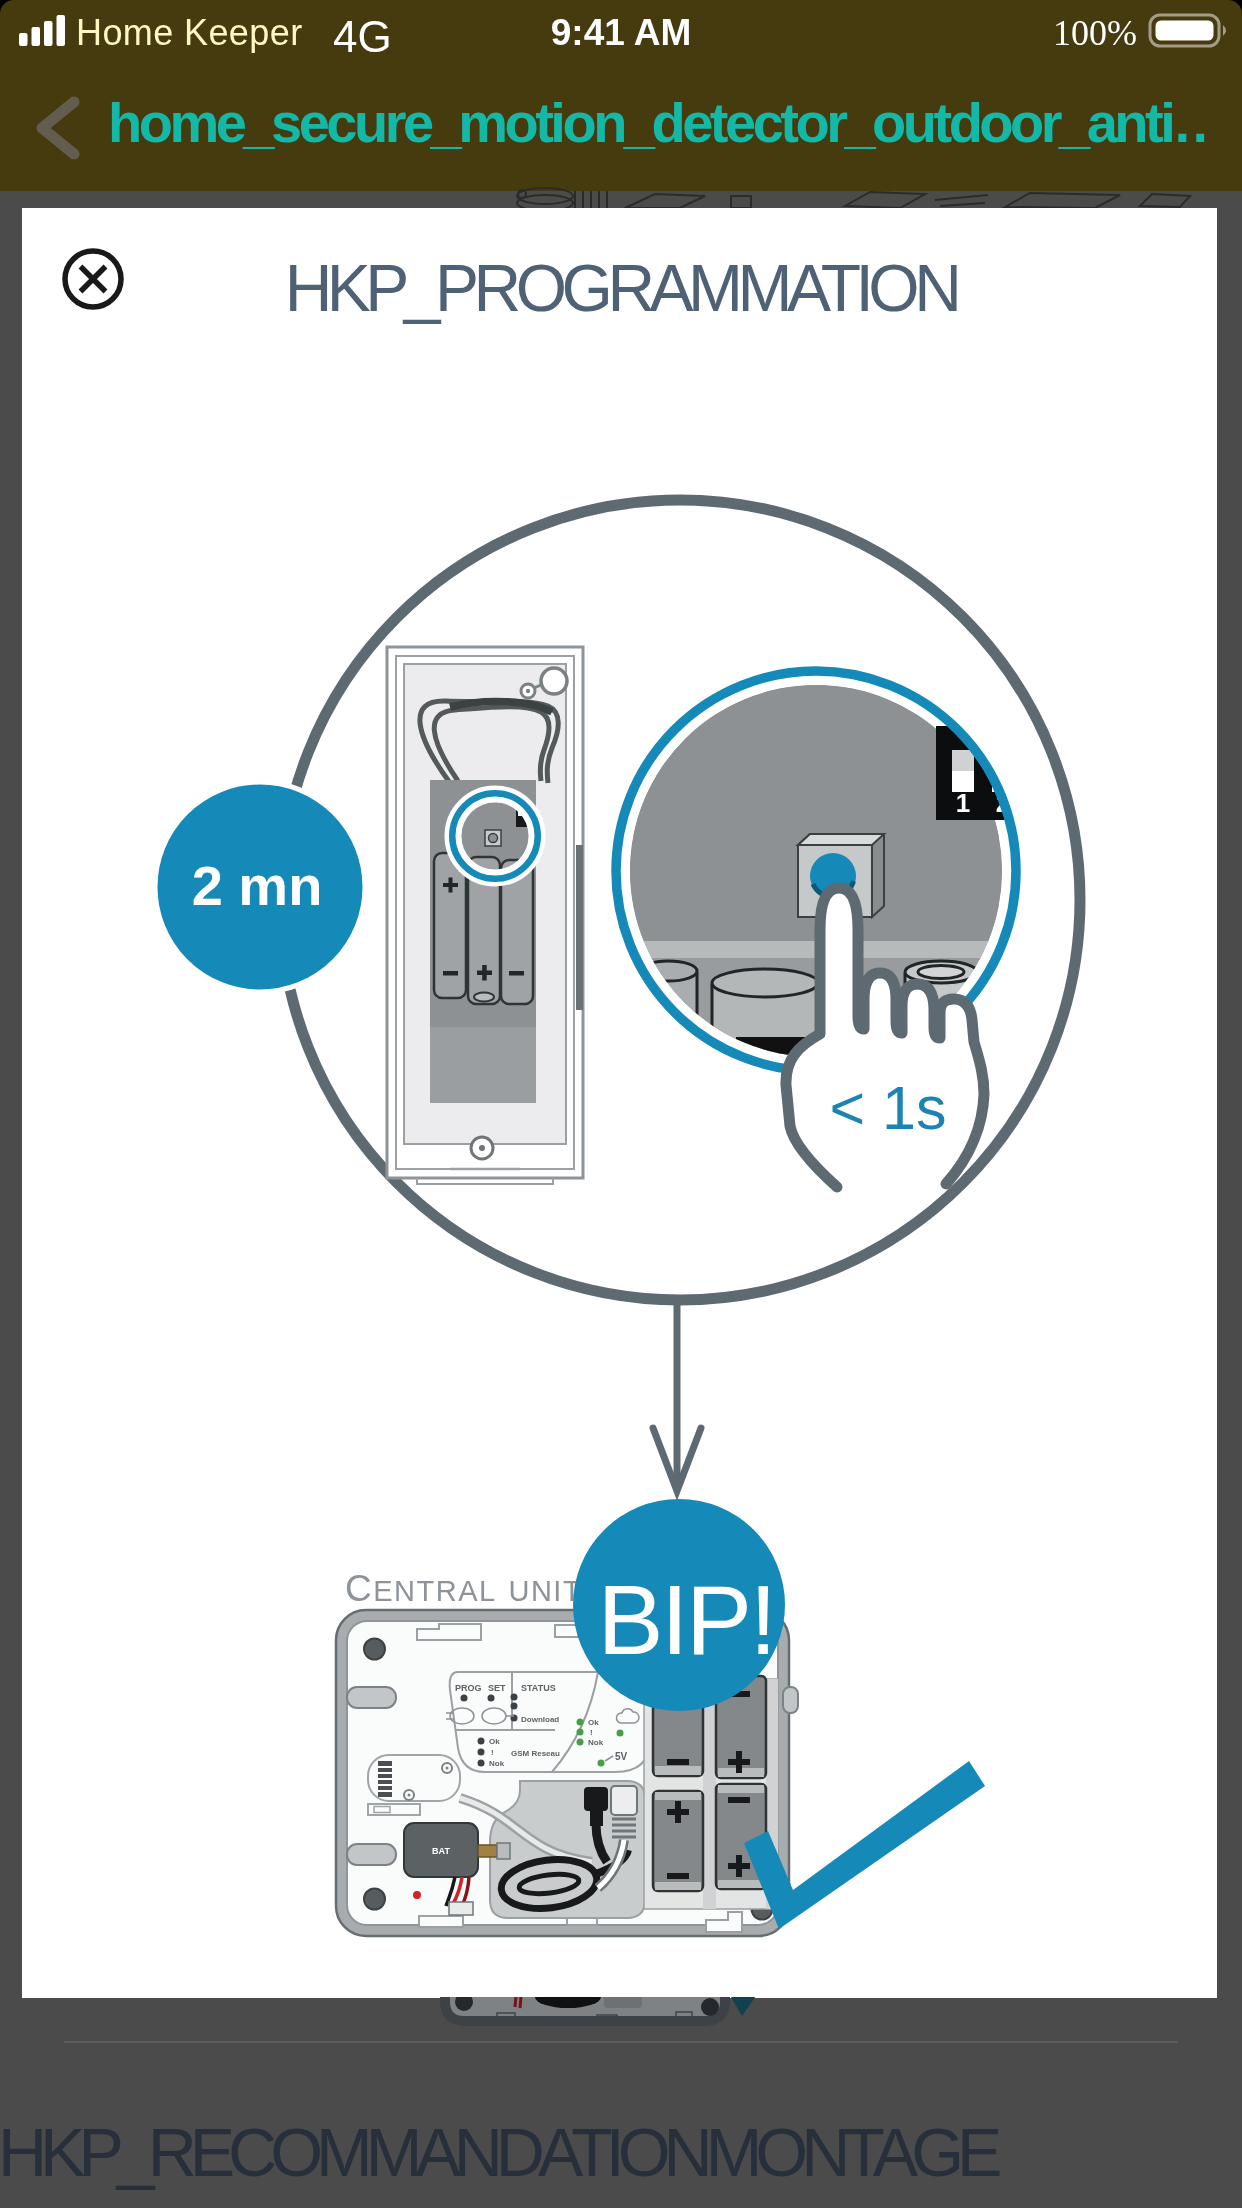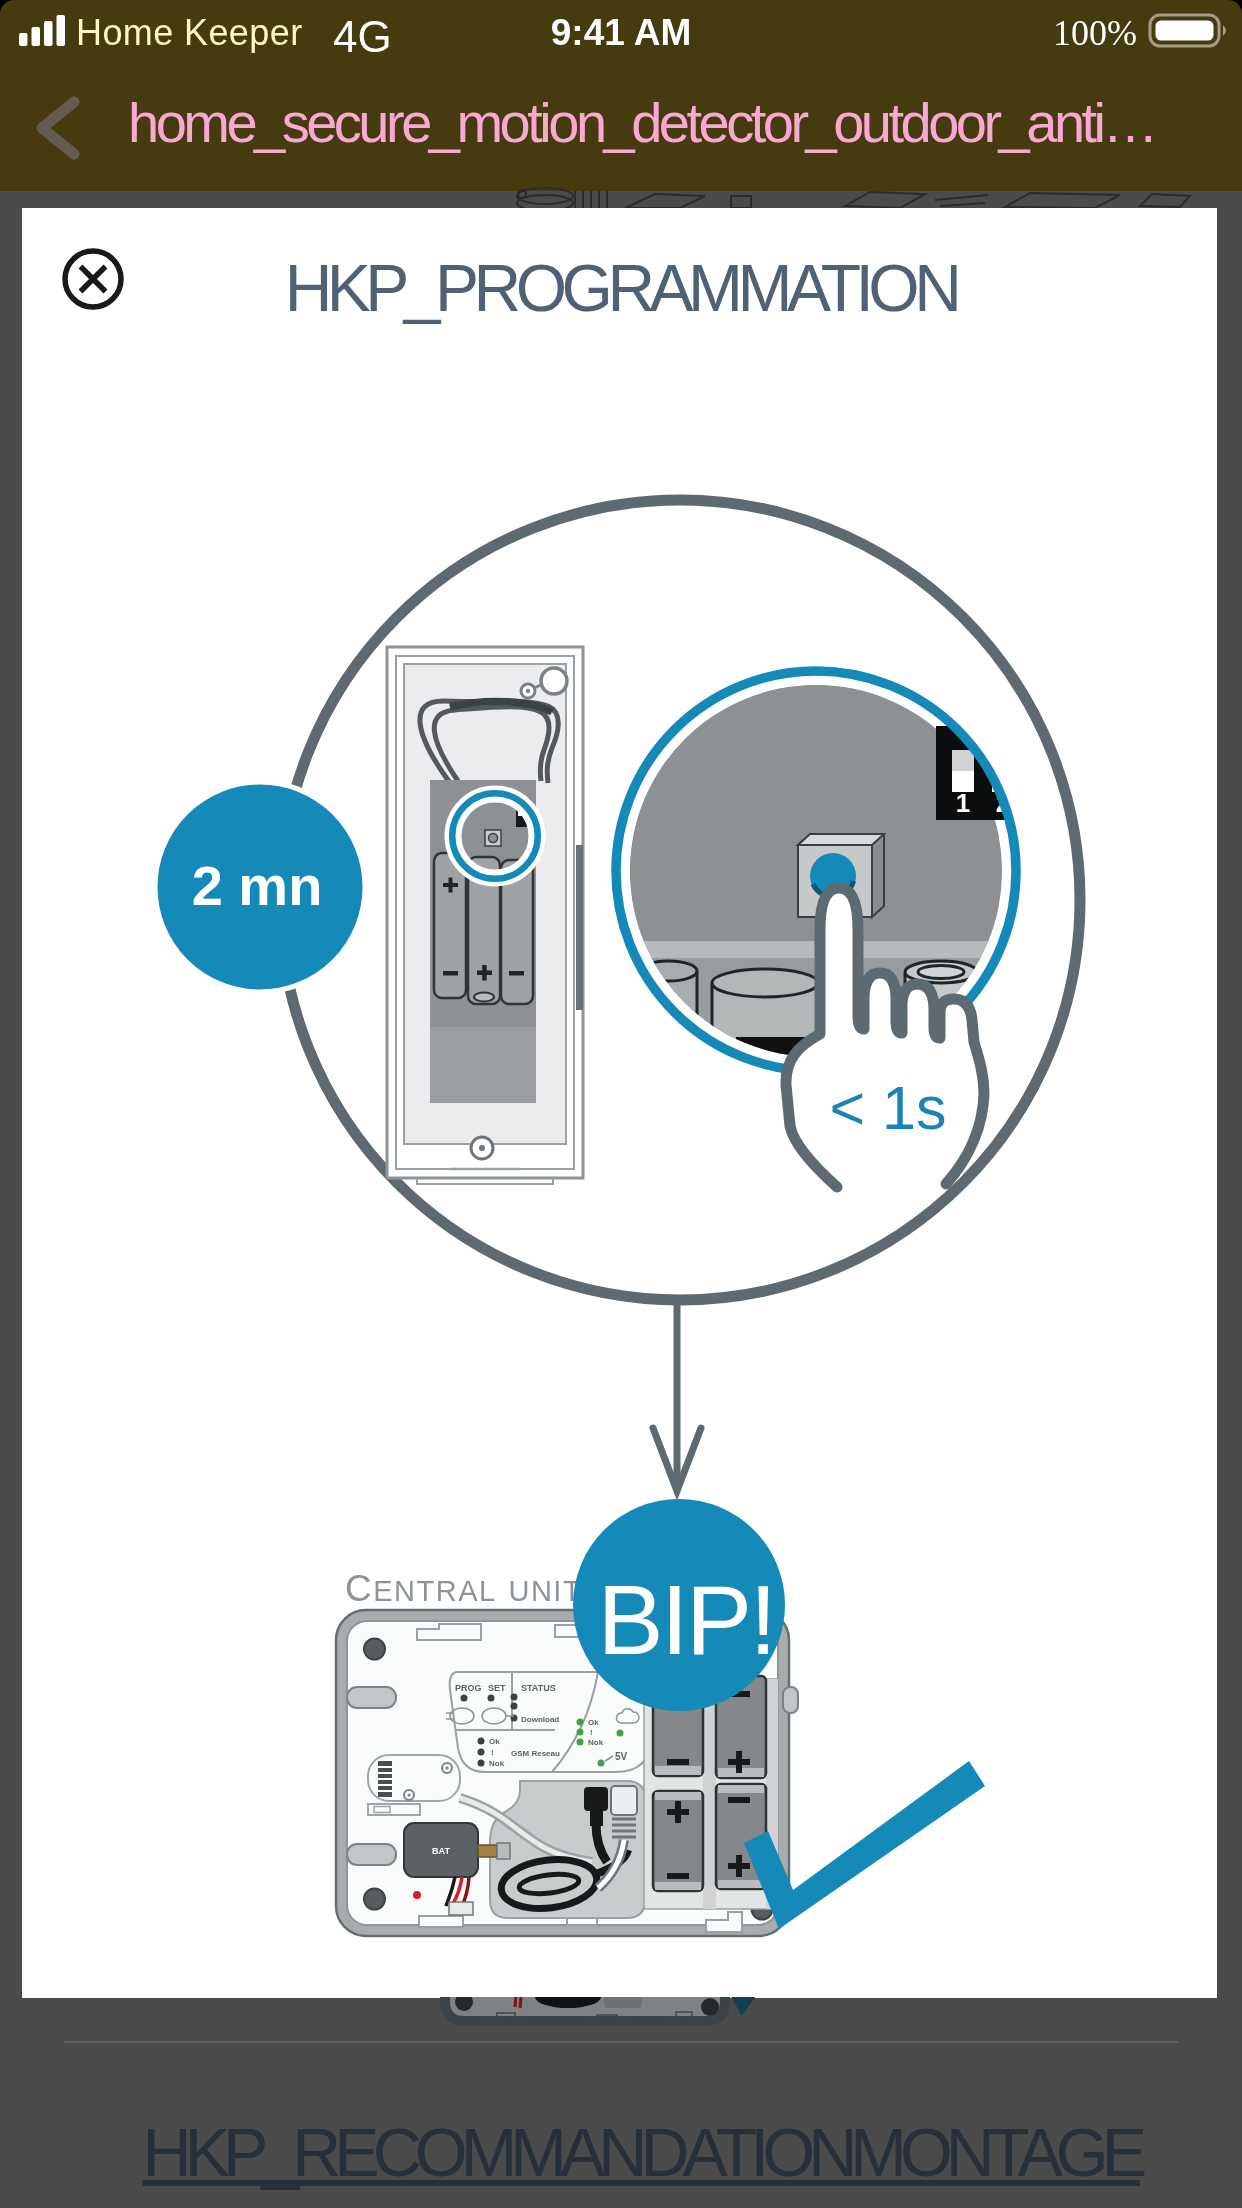--- a/index.html
+++ b/index.html
@@ -23,21 +23,21 @@
   <path d="M1223,25 q6,5.5 0,11 z" fill="#ffffff" fill-opacity="0.5"></path>
 </svg>
 <div class="abs" style="left:76px;top:12px;font-size:36px;letter-spacing:0.4px;color:#fef9c3;">Home Keeper</div>
 <div class="abs" style="left:333px;top:12px;font-size:44px;color:#fff;text-align:center;">4G</div>
 <div class="abs" style="left:0;top:12px;width:1242px;text-align:center;font-size:37px;font-weight:bold;color:#fff;">9:41 AM</div>
 <div class="abs" style="right:105px;top:12px;font-size:36px;color:#fff;font-family:Liberation Serif, serif;">100%</div>
 
 <svg class="abs" style="left:34px;top:96px" width="60" height="66" viewBox="0 0 60 66">
   <path d="M40,6 L8,32 L40,58" fill="none" stroke="#635d50" stroke-width="11" stroke-linecap="round" stroke-linejoin="round"></path>
 </svg>
-<div id="navtitle" class="abs" style="left:108px;top:90px;width:1097px;font-size:56px;letter-spacing:-3.5px;font-weight:normal;color:#f9a8d4;white-space:nowrap;overflow:hidden;margin-left:20px;">home_secure_motion_detector_outdoor_anti…</div>
+<div id="navtitle" class="abs" style="left:108px;top:90px;width:1097px;font-size:56px;letter-spacing:-3.5px;font-weight:bold;color:#14b8a6;white-space:nowrap;overflow:hidden;">home_secure_motion_detector_outdoor_anti…</div>
 
 <svg class="abs" style="left:0;top:186px" width="1242" height="23" viewBox="0 186 1242 23">
   <g stroke="#2b2b2b" stroke-width="2" fill="none">
     <ellipse cx="545" cy="203" rx="28" ry="8"></ellipse>
     <ellipse cx="545" cy="196" rx="28" ry="8"></ellipse>
     <circle cx="522" cy="194" r="4"></circle>
     <path d="M575,191 V208 M583,191 V208 M591,191 V208 M599,191 V208 M607,191 V208"></path>
     <path d="M625,208 L655,194 L705,196 L680,208 Z"></path>
     <path d="M731,196 h20 v12 h-20 z"></path>
     <path d="M845,206 L870,192 L925,194 L900,208 Z"></path>
@@ -50,21 +50,21 @@
 <div class="abs" style="left:22px;top:208px;width:1195px;height:1790px;background:#fff;"></div>
 
 <svg class="abs" style="left:62px;top:248px" width="62" height="62" viewBox="0 0 62 62">
   <circle cx="31" cy="31" r="28" fill="none" stroke="#191919" stroke-width="5.5"></circle>
   <path d="M18.5,18.5 L43.5,43.5 M43.5,18.5 L18.5,43.5" stroke="#191919" stroke-width="5.5" fill="none"></path>
 </svg>
 
 <div id="mtitle" class="abs" style="left:22px;top:250px;width:1195px;text-align:center;font-size:66px;letter-spacing:-5.5px;text-indent:2px;color:#4e6175;">HKP_PROGRAMMATION</div>
 
 <div class="abs" style="left:64px;top:2041px;width:1114px;height:2px;background:#5d5d5d;"></div>
-<div id="btitle" class="abs" style="left:0;top:2113px;width:1140px;text-align:right;font-size:68px;letter-spacing:-7px;text-indent:-2px;color:#262f3a;text-decoration:underline;">HKP_RECOMMANDATIONMONTAGE</div>
+<div id="btitle" class="abs" style="left:0;top:2113px;width:1140px;text-align:left;font-size:68px;letter-spacing:-7px;text-indent:-2px;color:#262f3a;">HKP_RECOMMANDATIONMONTAGE</div>
 
 <svg id="art" class="abs" style="left:0;top:0" width="1242" height="2208" viewBox="0 0 1242 2208">
 
 <circle cx="680" cy="900" r="400" fill="#ffffff" stroke="#5e6a71" stroke-width="11"></circle>
 
 <g>
   <rect x="387" y="647" width="196" height="531" fill="#ffffff" stroke="#8e9497" stroke-width="3"></rect>
   <rect x="396" y="656" width="178" height="513" fill="none" stroke="#9aa0a3" stroke-width="2"></rect>
   <rect x="404" y="664" width="162" height="480" fill="#ececee" stroke="#9aa0a3" stroke-width="2"></rect>
   <rect x="576" y="845" width="7" height="165" fill="#6b7174"></rect>

